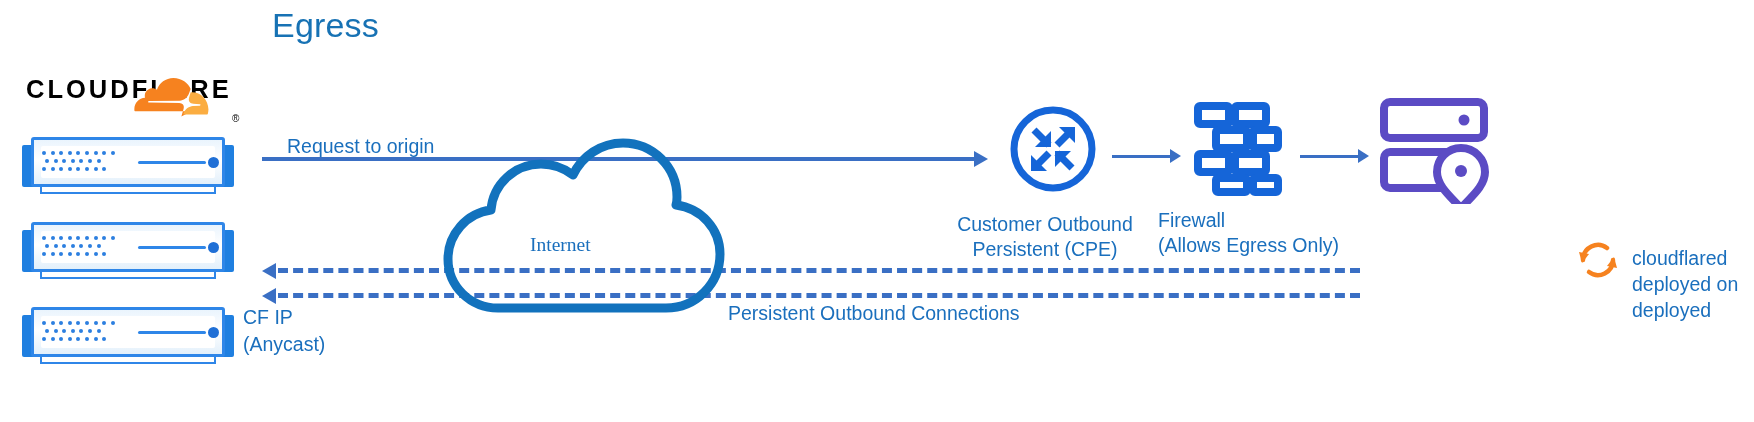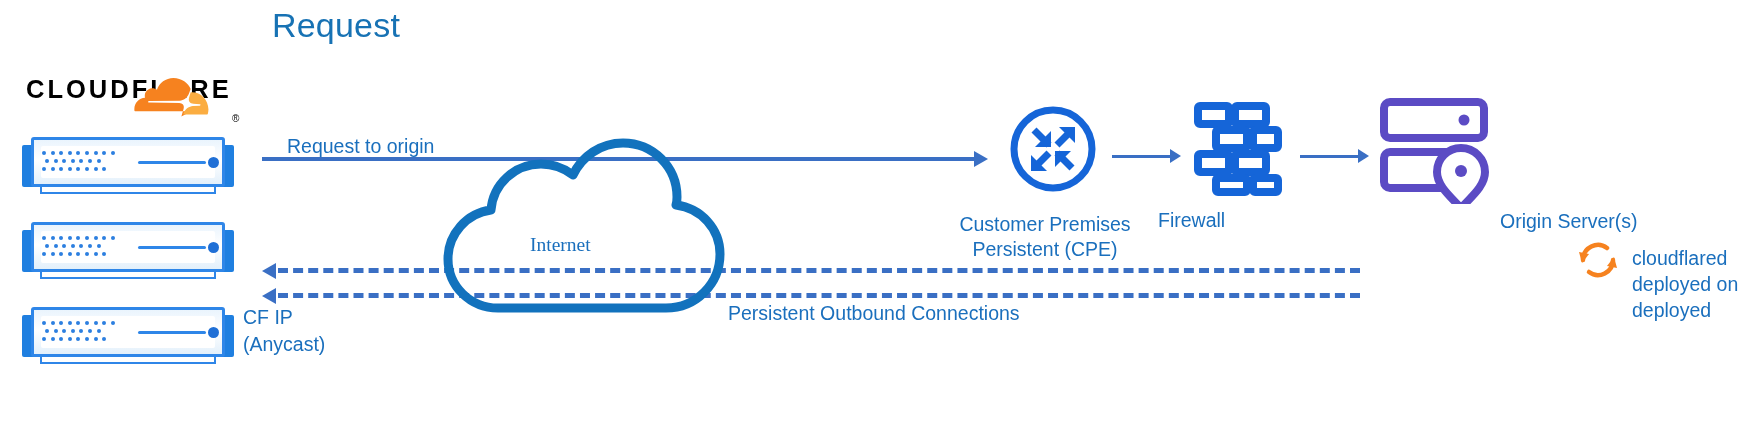--- a/index.html
+++ b/index.html
@@ -207,21 +207,21 @@
   
   #icon-origin { left: 1378px; top: 96px; width: 112px; height: 108px; }
   
   #icon-cfd { left: 1576px; top: 238px; width: 44px; height: 44px; }
 </style>
 </head>
 <body>
 
 <div id="diagram">
 
-  <div class="abs" id="title">Request</div>
+  <div class="abs" id="title">Egress</div>
 
   <div class="abs" id="cf-logo">
     <svg class="abs" id="cf-cloud" viewBox="0 0 92 42">
       <path d="M62.5 40.5 L64.8 32.6 c0.5 -1.8 0.3 -3.4 -0.6 -4.6 c-0.8 -1.1 -2.2 -1.7 -3.9 -1.8 l-32.2 -0.4 c-0.2 0 -0.4 -0.1 -0.5 -0.3 c-0.1 -0.2 -0.1 -0.4 -0.1 -0.6 c0.1 -0.3 0.4 -0.6 0.8 -0.6 l32.5 -0.4 c3.9 -0.2 8 -3.3 9.5 -7.1 l1.8 -4.8 c0.1 -0.2 0.1 -0.4 0.1 -0.6 C69.9 5.5 62.8 0 54.1 0 C46 0 39.2 5.2 36.8 12.4 c-1.5 -1.1 -3.5 -1.7 -5.6 -1.5 c-3.8 0.4 -6.8 3.4 -7.2 7.2 c-0.1 1 0 1.9 0.2 2.8 C18 21.1 13 26.3 13 32.7 c0 0.6 0 1.2 0.1 1.7 c0.1 0.3 0.3 0.5 0.6 0.5 h59.4 c0.3 0 0.6 -0.2 0.7 -0.5 z" fill="#f6821f" transform="translate(-8,3) scale(0.95)"></path>
       <path d="M73.6 23.4 c-0.3 0 -0.6 0 -0.9 0 c-0.2 0 -0.4 0.2 -0.5 0.4 l-1.6 5.4 c-0.5 1.8 -0.3 3.4 0.6 4.6 c0.8 1.1 2.2 1.7 3.9 1.8 l6.9 0.4 c0.2 0 0.4 0.1 0.5 0.3 c0.1 0.2 0.1 0.4 0.1 0.6 c-0.1 0.3 -0.4 0.6 -0.8 0.6 l-7.2 0.4 c-3.9 0.2 -8.1 3.3 -9.6 7.1 l-0.5 1.3 c-0.1 0.3 0.1 0.6 0.4 0.6 h24.7 c0.3 0 0.6 -0.2 0.7 -0.5 c0.4 -1.5 0.7 -3.1 0.7 -4.8 C90.9 31.2 83.2 23.4 73.6 23.4 z" fill="#fbad41" transform="translate(-8,-5) scale(0.95)"></path>
     </svg>
     <div id="cf-wordmark">CLOUDFLARE</div>
     <span id="cf-tm">®</span>
   </div>
 
@@ -359,54 +359,54 @@
       <line x1="26" y1="64" x2="41" y2="49"></line>
     </g>
     <g fill="#1565d8">
       <polygon points="43,43 43,27 27,43"></polygon>
       <polygon points="47,47 47,63 63,47"></polygon>
       <polygon points="67,23 67,39 51,23"></polygon>
       <polygon points="23,67 39,67 23,51"></polygon>
     </g>
   </svg>
   <div class="abs lbl" id="lbl-cpe">
-    <span>Customer Premises</span><br>
+    <span>Customer Outbound</span><br>
     <span>Persistent (CPE)</span>
   </div>
 
   <div class="abs conn" id="conn1"></div>
   <div class="abs conn-head" id="conn1-head"></div>
 
   <svg class="abs" id="icon-firewall" viewBox="0 0 92 96">
     <g fill="none" stroke="#1565d8" stroke-width="8" stroke-linejoin="round">
       <rect x="6" y="6" width="31" height="18" rx="2"></rect>
       <rect x="43" y="6" width="31" height="18" rx="2"></rect>
       <rect x="24" y="30" width="31" height="18" rx="2"></rect>
       <rect x="61" y="30" width="25" height="18" rx="2"></rect>
       <rect x="6" y="54" width="31" height="18" rx="2"></rect>
       <rect x="43" y="54" width="31" height="18" rx="2"></rect>
       <rect x="24" y="78" width="31" height="14" rx="2"></rect>
       <rect x="61" y="78" width="25" height="14" rx="2"></rect>
     </g>
   </svg>
   <div class="abs lbl" id="lbl-firewall">
     <span>Firewall</span><br>
+    <span>(Allows Egress Only)</span>
   </div>
 
   <div class="abs conn" id="conn2"></div>
   <div class="abs conn-head" id="conn2-head"></div>
 
   <svg class="abs" id="icon-origin" viewBox="0 0 112 108">
     <rect x="6" y="6" width="100" height="36" rx="6" fill="none" stroke="#5b4bc4" stroke-width="8"></rect>
     <circle cx="86" cy="24" r="5.5" fill="#5b4bc4"></circle>
     <path d="M75 56 H12 a6 6 0 0 0 -6 6 v24 a6 6 0 0 0 6 6 h63" fill="none" stroke="#5b4bc4" stroke-width="8" stroke-linecap="round"></path>
     <path d="M83 52 C69.7 52 59 62.7 59 76 C59 90 73 101 83 112 C93 101 107 90 107 76 C107 62.7 96.3 52 83 52 Z" fill="#ffffff" stroke="#5b4bc4" stroke-width="8" stroke-linejoin="round"></path>
     <circle cx="83" cy="75" r="6" fill="#5b4bc4"></circle>
   </svg>
-  <div class="abs lbl" id="lbl-origin">Origin Server(s)</div>
 
   <svg class="abs" id="icon-cfd" viewBox="0 0 44 44">
     <g fill="none" stroke="#f6821f" stroke-width="4.5" stroke-linecap="round">
       <path d="M7 22 a15 15 0 0 1 24 -12"></path>
       <path d="M37 22 a15 15 0 0 1 -24 12"></path>
     </g>
     <polygon points="3,14 13,16 6,25" fill="#f6821f"></polygon>
     <polygon points="41,30 31,28 38,19" fill="#f6821f"></polygon>
   </svg>
   <div class="abs lbl" id="lbl-cfd">

